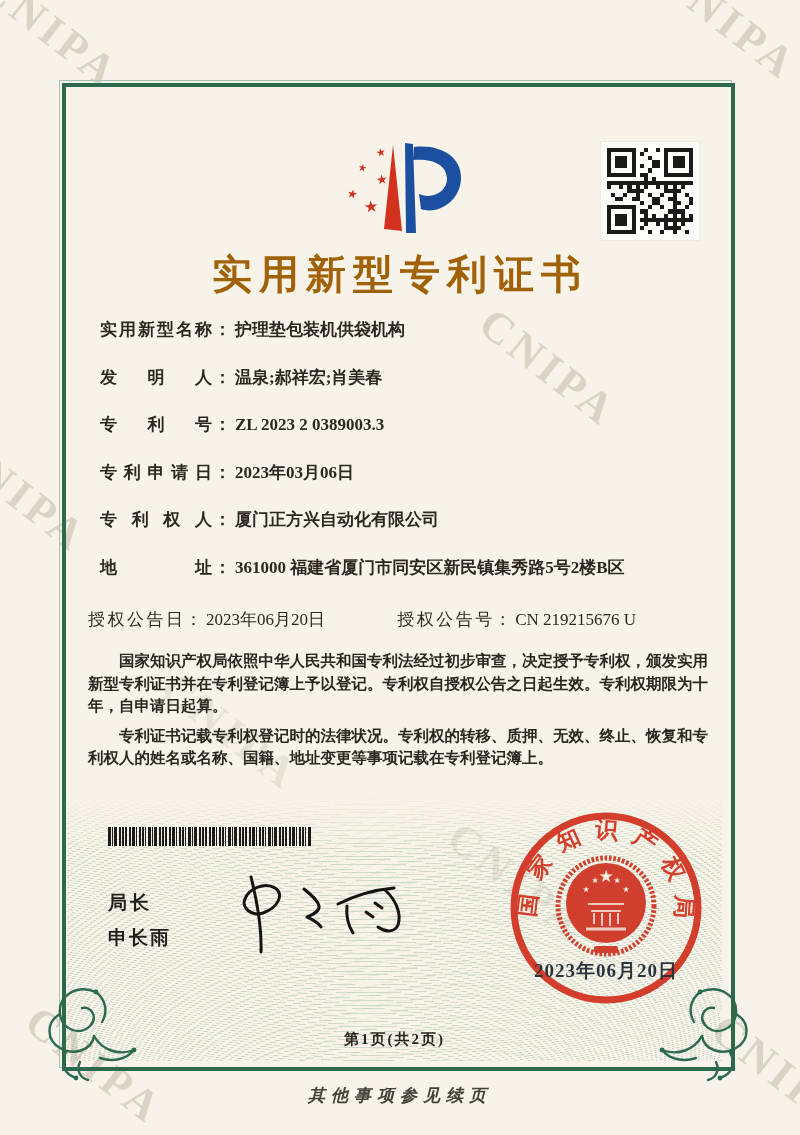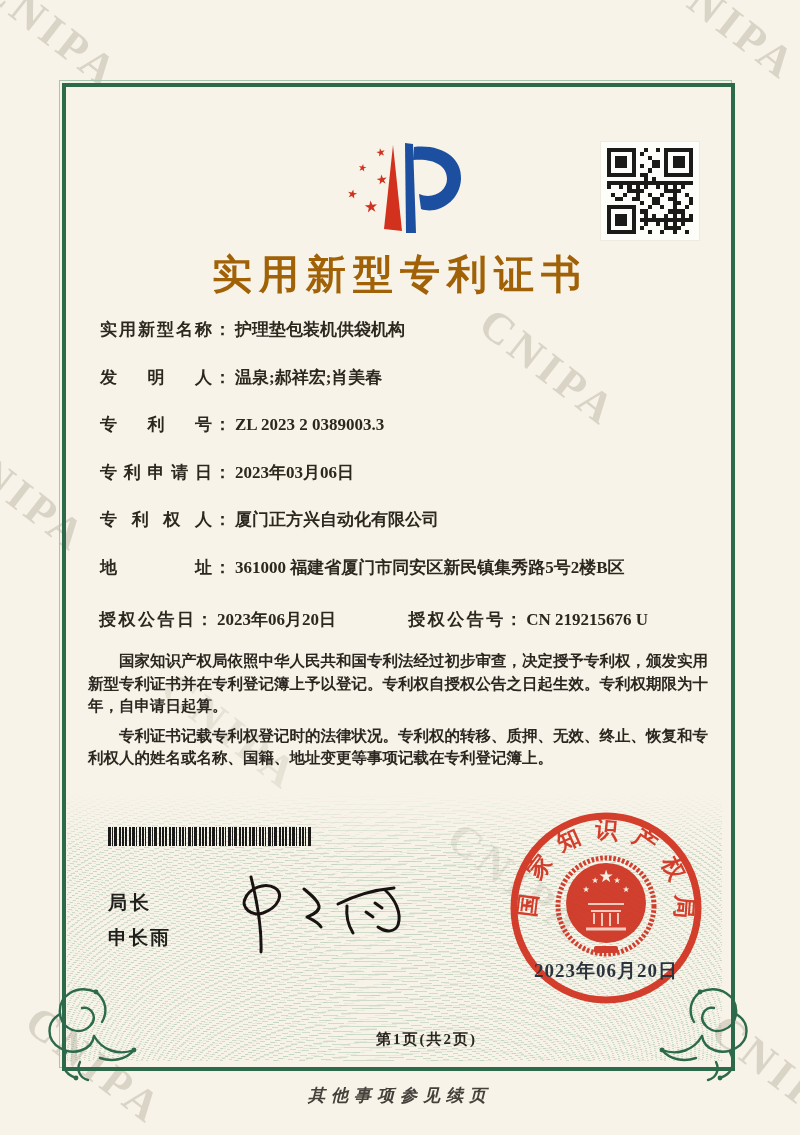--- a/index.html
+++ b/index.html
@@ -32,21 +32,21 @@
   .qr-wrap{position:absolute;left:601px;top:142px;width:98px;height:98px;background:#fdfdfa;
            display:flex;align-items:center;justify-content:center;box-shadow:0 0 0 1px rgba(0,0,0,.03);}
   .title{position:absolute;left:0;top:247px;width:800px;text-align:center;font-size:40px;font-weight:700;
          letter-spacing:7px;color:#a16207;}
 
   
   .fields{position:absolute;left:88px;top:318px;width:620px;font-size:17px;font-weight:700;color:#2d2720;}
   .frow{height:25px;margin-bottom:22.6px;white-space:nowrap;margin-left:12px;}
   .f-label{display:inline-block;width:112px;text-align:justify;text-align-last:justify;vertical-align:top;}
   .f-colon{display:inline-block;margin:0 4px 0 2px;}
-  .grant-row{position:absolute;left:88px;top:608px;width:640px;font-size:17px;font-weight:700;color:#2d2720;white-space:nowrap;margin-left:11px;}
+  .grant-row{position:absolute;left:88px;top:608px;width:640px;font-size:17px;font-weight:400;color:#2d2720;white-space:nowrap;}
   .grant-pair{display:inline-block;}
   .grant-pair.first{width:305px;}
   .g-label{display:inline-block;width:95px;text-align:justify;text-align-last:justify;vertical-align:top;}
 
   
   .paras{position:absolute;left:88px;top:650px;width:626px;font-size:15.5px;line-height:22.5px;
          font-weight:600;color:#2c2620;}
   .paras p{margin:0 0 7px 0;text-indent:2em;}
 
   
@@ -62,21 +62,21 @@
   
   .seal{position:absolute;left:506px;top:808px;width:200px;height:200px;}
 
   
   .flourish{position:absolute;width:112px;height:112px;}
   .flourish.left{left:36px;top:976px;}
   .flourish.right{left:648px;top:976px;transform:scaleX(-1);}
 
   
   .page-no{position:absolute;left:62px;top:1030px;width:665px;text-align:center;
-           font-size:15px;font-weight:700;letter-spacing:2px;color:#2b2520;padding-left:32px;}
+           font-size:15px;font-weight:700;letter-spacing:2px;color:#2b2520;}
   .cont-note{position:absolute;left:0;top:1084px;width:800px;text-align:center;
              font-size:17px;font-weight:600;letter-spacing:6px;color:#45403a;font-style:italic;}
 </style>
 </head>
 <body>
 
 <div class="page">
 
   <span class="wm" style="left:-30px;top:4px;">CNIPA</span>
   <span class="wm" style="left:648px;top:-4px;">CNIPA</span>

